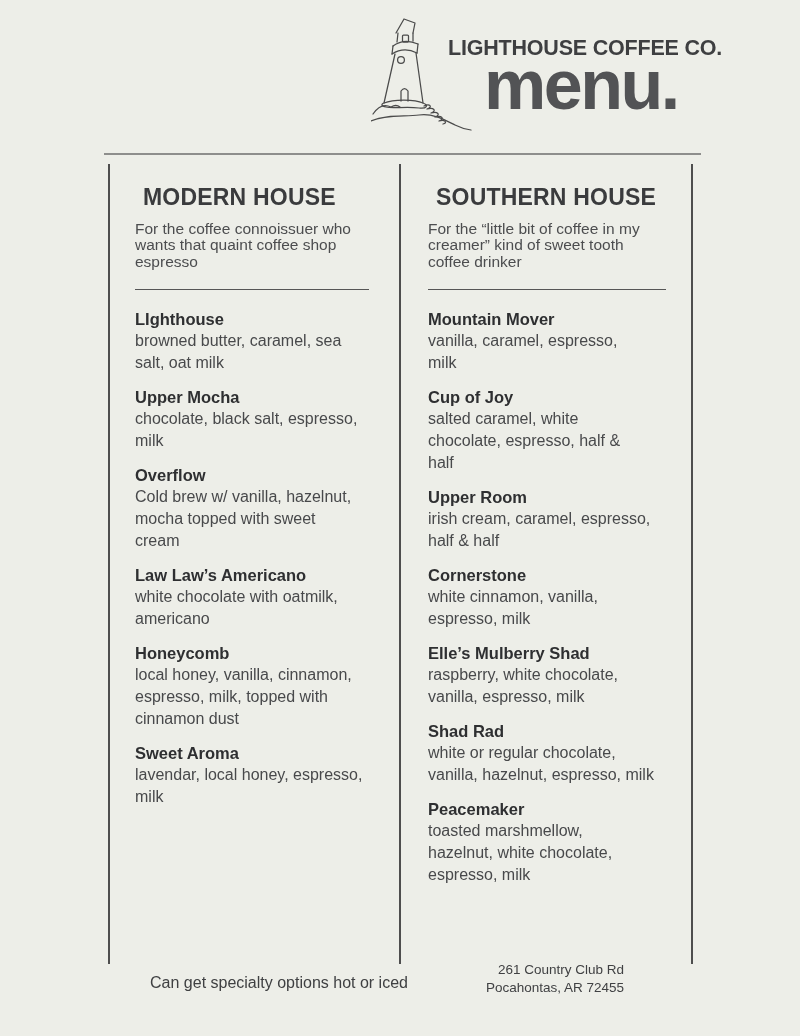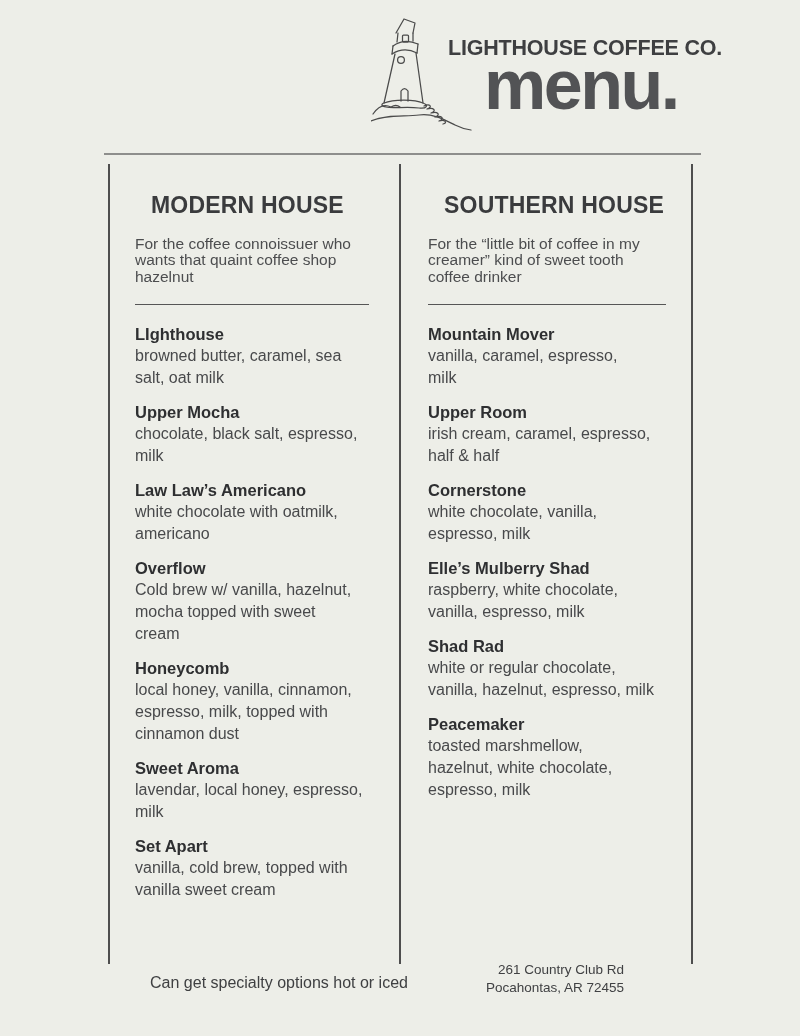--- a/index.html
+++ b/index.html
@@ -27,21 +27,21 @@
   .rule-top{position:absolute;left:104px;top:153px;width:597px;height:2px;background:#8e8e8c;}
   .vline{position:absolute;top:164px;height:800px;width:1.6px;background:#4e4e4e;}
   .vline.v-left{left:108px;}
   .vline.v-mid{left:399px;}
   .vline.v-right{left:691px;}
   
   .col{position:absolute;top:176px;}
   .col-left{left:135px;width:234px;}
   .col-right{left:428px;width:238px;}
   .col-heading{
-    margin:16px;font-size:23px;font-weight:600;letter-spacing:0.2px;
+    margin:8px;font-size:23px;font-weight:600;letter-spacing:0.2px;
     color:#3a3b3d;line-height:1.2;white-space:nowrap;
   }
   .col-desc{
     margin:9px 0 0 0;font-size:15.5px;line-height:16.5px;
     color:#4c4d4f;white-space:pre-line;
   }
   .sep{margin-top:19px;border-top:1.6px solid #565656;height:0;}
   .items{margin-top:18px;}
   .item{margin-bottom:12px;}
   .item-name{font-size:16.5px;font-weight:700;color:#2e2f31;line-height:22px;margin-top:8px;}
@@ -83,83 +83,84 @@
 
   <div class="rule-top"></div>
   <div class="vline v-left"></div>
   <div class="vline v-mid"></div>
   <div class="vline v-right"></div>
 
   <section class="col col-left">
     <h2 class="col-heading">MODERN HOUSE</h2>
     <p class="col-desc">For the coffee connoissuer who
 wants that quaint coffee shop
-hazelnut</p>
+espresso</p>
     <div class="sep"></div>
     <div class="items">
       <div class="item">
         <div class="item-name">LIghthouse</div>
         <div class="item-desc">browned butter, caramel, sea
 salt, oat milk</div>
       </div>
       <div class="item">
         <div class="item-name">Upper Mocha</div>
         <div class="item-desc">chocolate, black salt,  espresso,
 milk</div>
       </div>
       <div class="item">
-        <div class="item-name">Law Law’s Americano</div>
-        <div class="item-desc">white chocolate with oatmilk,
-americano</div>
-      </div>
-      <div class="item">
         <div class="item-name">Overflow</div>
         <div class="item-desc">Cold brew w/ vanilla, hazelnut,
 mocha topped with sweet
 cream</div>
+      </div>
+      <div class="item">
+        <div class="item-name">Law Law’s Americano</div>
+        <div class="item-desc">white chocolate with oatmilk,
+americano</div>
       </div>
       <div class="item">
         <div class="item-name">Honeycomb</div>
         <div class="item-desc">local honey, vanilla, cinnamon,
 espresso, milk, topped with
 cinnamon dust</div>
       </div>
       <div class="item">
         <div class="item-name">Sweet Aroma</div>
         <div class="item-desc">lavendar, local honey, espresso,
 milk</div>
-      </div>
-      <div class="item">
-        <div class="item-name">Set Apart</div>
-        <div class="item-desc">vanilla, cold brew, topped with
-vanilla sweet cream</div>
       </div>
     </div>
   </section>
 
   <section class="col col-right">
     <h2 class="col-heading">SOUTHERN HOUSE</h2>
     <p class="col-desc">For the “little bit of coffee in my
 creamer” kind of sweet tooth
 coffee drinker</p>
     <div class="sep"></div>
     <div class="items">
       <div class="item">
         <div class="item-name">Mountain Mover</div>
         <div class="item-desc">vanilla, caramel, espresso,
 milk</div>
       </div>
       <div class="item">
+        <div class="item-name">Cup of Joy</div>
+        <div class="item-desc">salted caramel, white
+chocolate, espresso, half &amp;
+half</div>
+      </div>
+      <div class="item">
         <div class="item-name">Upper Room</div>
         <div class="item-desc">irish cream, caramel, espresso,
 half &amp; half</div>
       </div>
       <div class="item">
         <div class="item-name">Cornerstone</div>
-        <div class="item-desc">white chocolate, vanilla,
+        <div class="item-desc">white cinnamon, vanilla,
 espresso, milk</div>
       </div>
       <div class="item">
         <div class="item-name">Elle’s Mulberry Shad</div>
         <div class="item-desc">raspberry, white chocolate,
 vanilla, espresso, milk</div>
       </div>
       <div class="item">
         <div class="item-name">Shad Rad</div>
         <div class="item-desc">white or regular chocolate,

